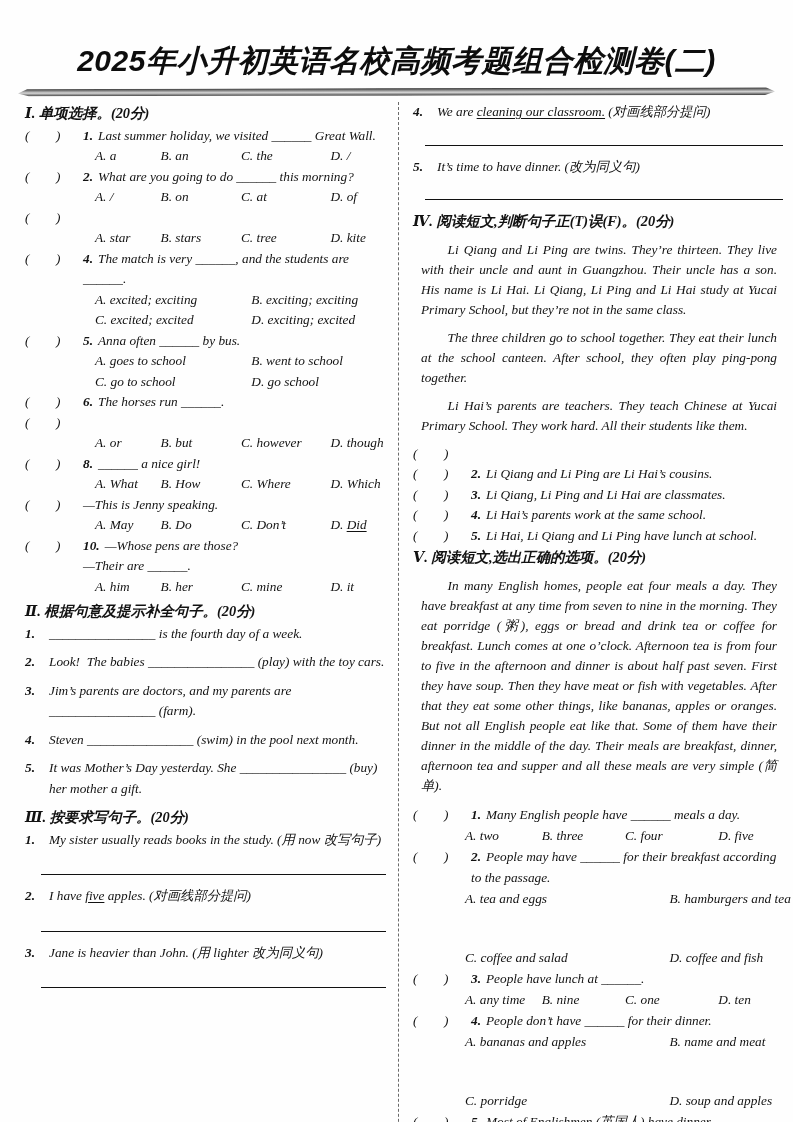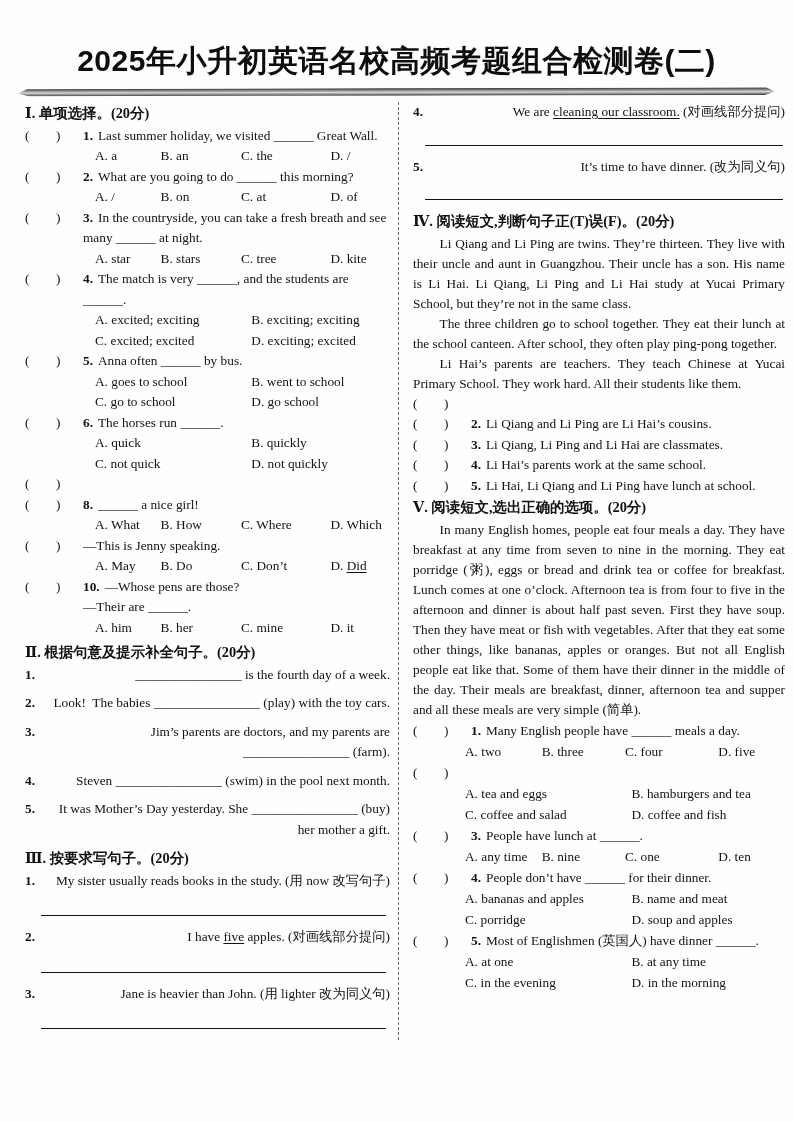--- a/index.html
+++ b/index.html
@@ -1,20 +1,20 @@
 <!DOCTYPE html>
 <html><head>
 <meta charset="utf-8">
 <style>
   html,body{margin:0;padding:0;background:#e9e9e9;}
   .page{
     position:relative;width:793px;height:1122px;margin:0 auto;
     background:#fefefe;color:#121212;overflow:hidden;
     font-family:"Liberation Serif","DejaVu Serif",serif;
-    font-size:13.3px;line-height:20.5px;
+    font-size:13.3px;line-height:20.5px;font-style:italic;
   }
   .title{
     margin:44px 10px 6px;text-align:center;
     font-family:"Liberation Sans","DejaVu Sans",sans-serif;
     font-weight:900;font-size:30px;line-height:34px;letter-spacing:0.5px;color:#0d0d0d;
   }
   .rule{
     height:8px;margin:10px 18px 0;
     background:linear-gradient(to bottom,#2b2b2b 0%,#9a9a9a 35%,#d6d6d6 55%,#7a7a7a 80%,#303030 100%);
     border-radius:3px;transform:rotate(-0.12deg);
@@ -26,30 +26,30 @@
   .col.right{width:372px;padding-left:12px;padding-right:6px;}
   .divider{flex:0 0 0;border-left:1.6px dashed #6a6a6a;margin:0 2px;}
   .h{font-weight:bold;font-size:14.4px;margin:1px 0 2px;font-family:"Liberation Serif","DejaVu Serif",serif;}
   .q{display:flex;}
   .paren{flex:0 0 58px;white-space:pre;}
   .qb{flex:1;}
   .qn{margin-right:5px;}
   .opts4{display:grid;grid-template-columns:1.1fr 1.35fr 1.5fr 1fr;padding-left:70px;}
   .opts2{display:grid;grid-template-columns:53% 47%;padding-left:70px;}
   .right .opts4{padding-left:52px;grid-template-columns:1.15fr 1.25fr 1.4fr 1fr;}
-  .right .opts2{padding-left:52px;grid-template-columns:52% 48%;}
+  .right .opts2{padding-left:52px;grid-template-columns:52% 48%;gap:38px;}
   .opt{white-space:nowrap;}
   .item{display:flex;margin-bottom:8px;}
   .item .num{flex:0 0 24px;font-weight:bold;}
-  .item .ib{flex:1;text-align:right;}
+  .item .ib{flex:1;}
   .s3item{margin-bottom:0;}
   .ansline{border-bottom:1.8px solid #111;margin:24px 4px 11px 16px;height:0;}
   .right .ansline{margin:22px 2px 11px 12px;}
   .ul{text-decoration:underline;text-underline-offset:2px;}
-  .para{margin:0;text-indent:2em;text-align:justify;line-height:20px;}
+  .para{margin:8px;text-indent:2em;text-align:justify;line-height:20px;}
   .right .tfline{line-height:20.6px;}
   .mt4{margin-top:4px;}
   .mt2{margin-top:2px;}
   .vq{line-height:21px;}
 </style>
 </head>
 <body>
 
 <div class="page">
   <div class="title">2025年小升初英语名校高频考题组合检测卷(二)</div>
@@ -78,21 +78,20 @@
       </div>
       <div class="opts4">
         <span class="opt">A. /</span>
         <span class="opt">B. on</span>
         <span class="opt">C. at</span>
         <span class="opt">D. of</span>
       </div>
 
       <div class="q">
         <span class="paren">(&nbsp;&nbsp;&nbsp;&nbsp;&nbsp;&nbsp;&nbsp;&nbsp;)</span>
-        <span class="qb"><b class="qn">3.</b><span>In the countryside, you can take a fresh breath and see many ______ at night.</span></span>
       </div>
       <div class="opts4">
         <span class="opt">A. star</span>
         <span class="opt">B. stars</span>
         <span class="opt">C. tree</span>
         <span class="opt">D. kite</span>
       </div>
 
       <div class="q">
         <span class="paren">(&nbsp;&nbsp;&nbsp;&nbsp;&nbsp;&nbsp;&nbsp;&nbsp;)</span>
@@ -113,29 +112,29 @@
         <span class="opt">A. goes to school</span>
         <span class="opt">B. went to school</span>
         <span class="opt">C. go to school</span>
         <span class="opt">D. go school</span>
       </div>
 
       <div class="q">
         <span class="paren">(&nbsp;&nbsp;&nbsp;&nbsp;&nbsp;&nbsp;&nbsp;&nbsp;)</span>
         <span class="qb"><b class="qn">6.</b><span>The horses run ______.</span></span>
       </div>
-      <div class="opts2">
-        <span class="opt">A. quick</span>
-        <span class="opt">B. quickly</span>
-        <span class="opt">C. not quick</span>
-        <span class="opt">D. not quickly</span>
-      </div>
-
-      <div class="q">
-        <span class="paren">(&nbsp;&nbsp;&nbsp;&nbsp;&nbsp;&nbsp;&nbsp;&nbsp;)</span>
+
+      <div class="q">
+        <span class="paren">(&nbsp;&nbsp;&nbsp;&nbsp;&nbsp;&nbsp;&nbsp;&nbsp;)</span>
+      </div>
+      <div class="opts4">
+        <span class="opt">A. or</span>
+        <span class="opt">B. but</span>
+        <span class="opt">C. however</span>
+        <span class="opt">D. though</span>
       </div>
 
       <div class="q">
         <span class="paren">(&nbsp;&nbsp;&nbsp;&nbsp;&nbsp;&nbsp;&nbsp;&nbsp;)</span>
         <span class="qb"><b class="qn">8.</b><span>______ a nice girl!</span></span>
       </div>
       <div class="opts4">
         <span class="opt">A. What</span>
         <span class="opt">B. How</span>
         <span class="opt">C. Where</span>
@@ -266,20 +265,21 @@
         </div>
       <div class="opts4 vq">
         <span class="opt">A. two</span>
         <span class="opt">B. three</span>
         <span class="opt">C. four</span>
         <span class="opt">D. five</span>
       </div>
 
       <div class="q vq">
           <span class="paren">(&nbsp;&nbsp;&nbsp;&nbsp;&nbsp;&nbsp;&nbsp;&nbsp;)</span>
+          <span class="qb"><b class="qn">2.</b><span>People may have ______ for their breakfast according to the passage.</span></span>
         </div>
       <div class="opts2 vq">
         <span class="opt">A. tea and eggs</span>
         <span class="opt">B. hamburgers and tea</span>
         <span class="opt">C. coffee and salad</span>
         <span class="opt">D. coffee and fish</span>
       </div>
 
       <div class="q vq">
           <span class="paren">(&nbsp;&nbsp;&nbsp;&nbsp;&nbsp;&nbsp;&nbsp;&nbsp;)</span>

